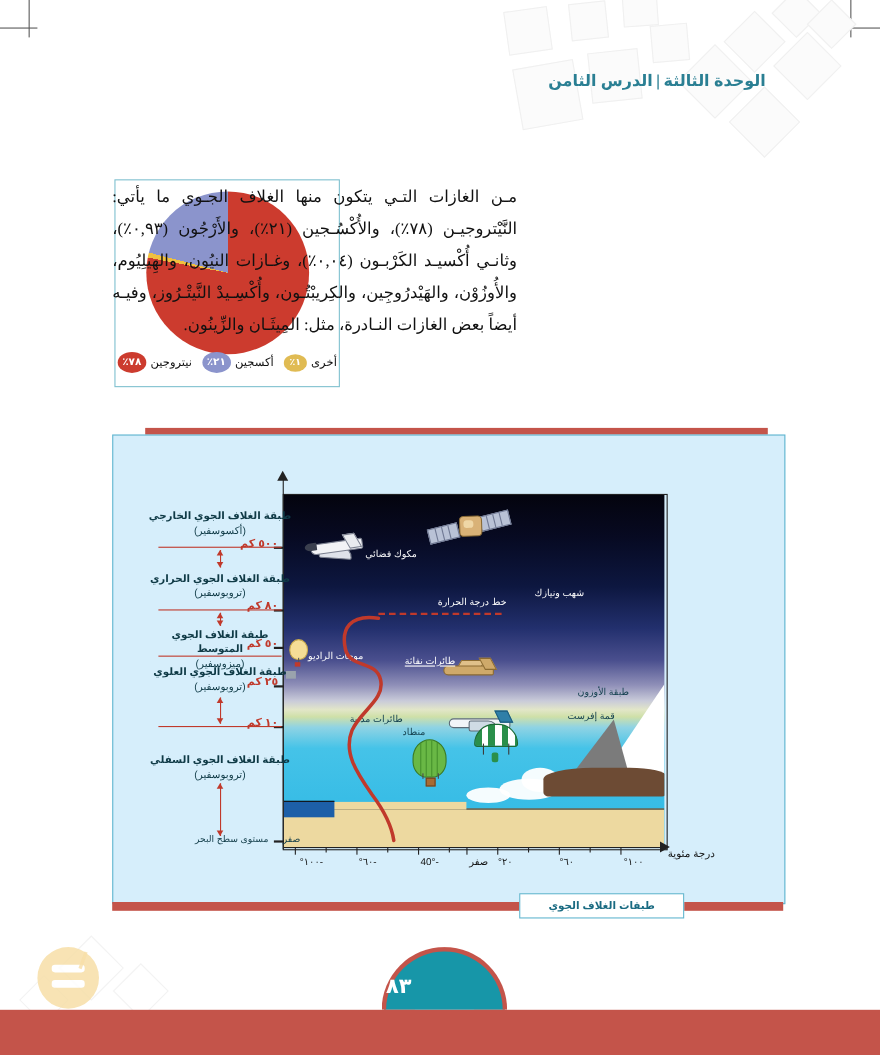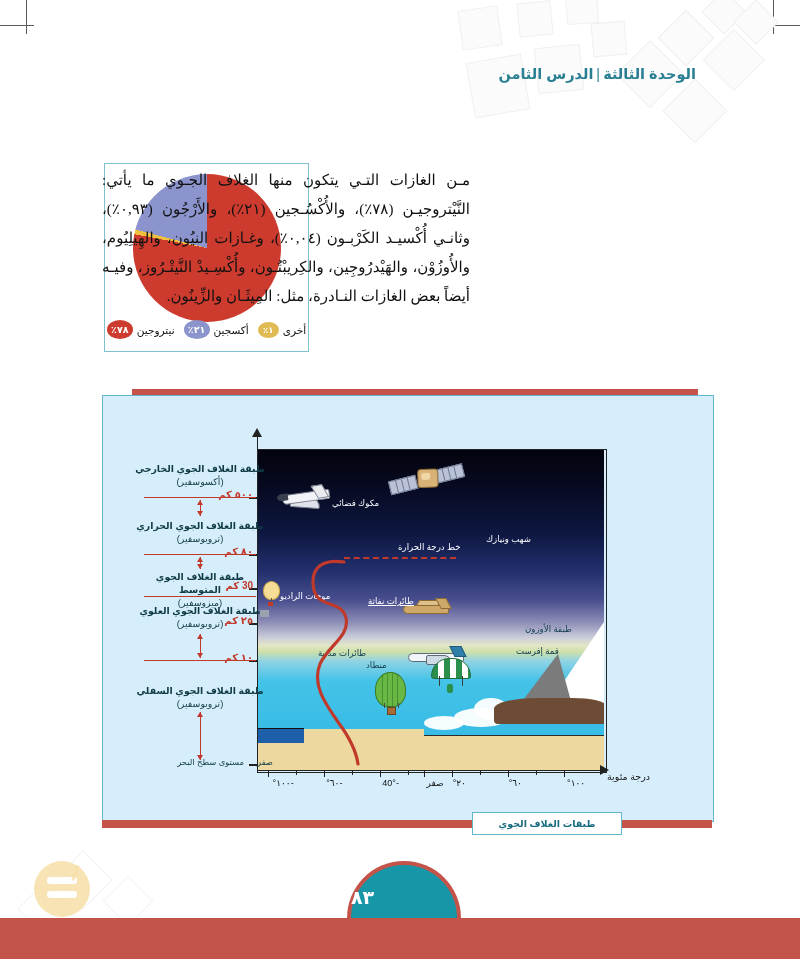--- a/index.html
+++ b/index.html
@@ -334,21 +334,21 @@
 <div class="tick-lbl" style="left:502px;">٦٠°</div>
 <div class="tick minor" style="left:536px;"></div>
 <div class="tick" style="left:564px;"></div>
 <div class="tick-lbl" style="left:558px;">١٠٠°</div>
 
 <div class="alt-tick" style="top:497px;"></div>
 <div class="alt-lbl" style="top:489px;">٥٠٠ كم</div>
 <div class="alt-tick" style="top:554px;"></div>
 <div class="alt-lbl" style="top:546px;">٨٠ كم</div>
 <div class="alt-tick" style="top:588px;"></div>
-<div class="alt-lbl" style="top:580px;">30 كم</div>
+<div class="alt-lbl" style="top:580px;">٥٠ كم</div>
 <div class="alt-tick" style="top:623px;"></div>
 <div class="alt-lbl" style="top:615px;">٢٥ كم</div>
 <div class="alt-tick" style="top:660px;"></div>
 <div class="alt-lbl" style="top:652px;">١٠ كم</div>
 <div class="alt-tick" style="top:764px;"></div>
 
 <div class="layer" style="top:462px;">
   <b>طبقة الغلاف الجوي الخارجي</b>
   <em>(أكسوسفير)</em>
 </div>

